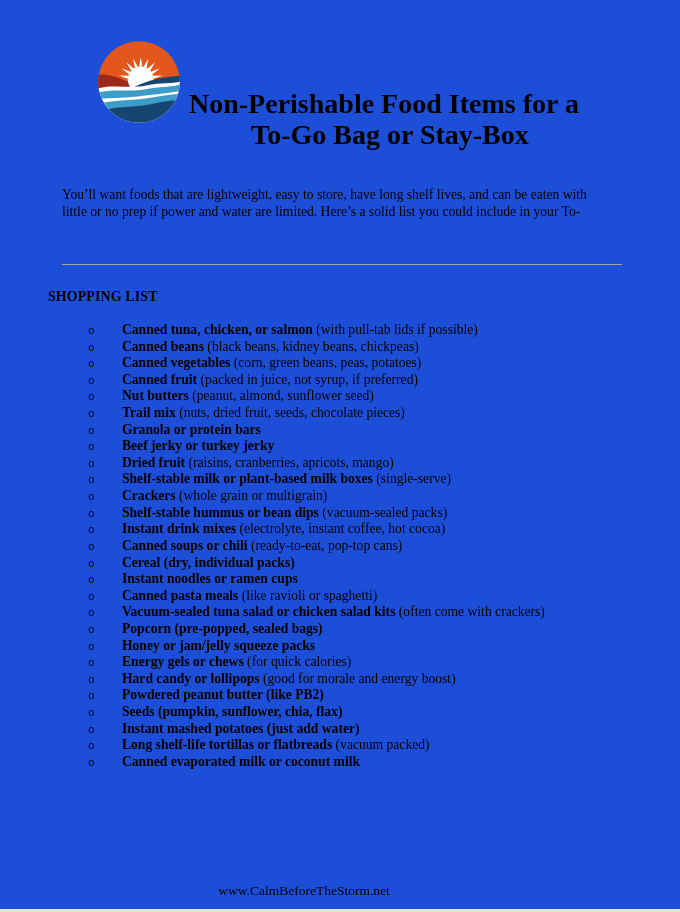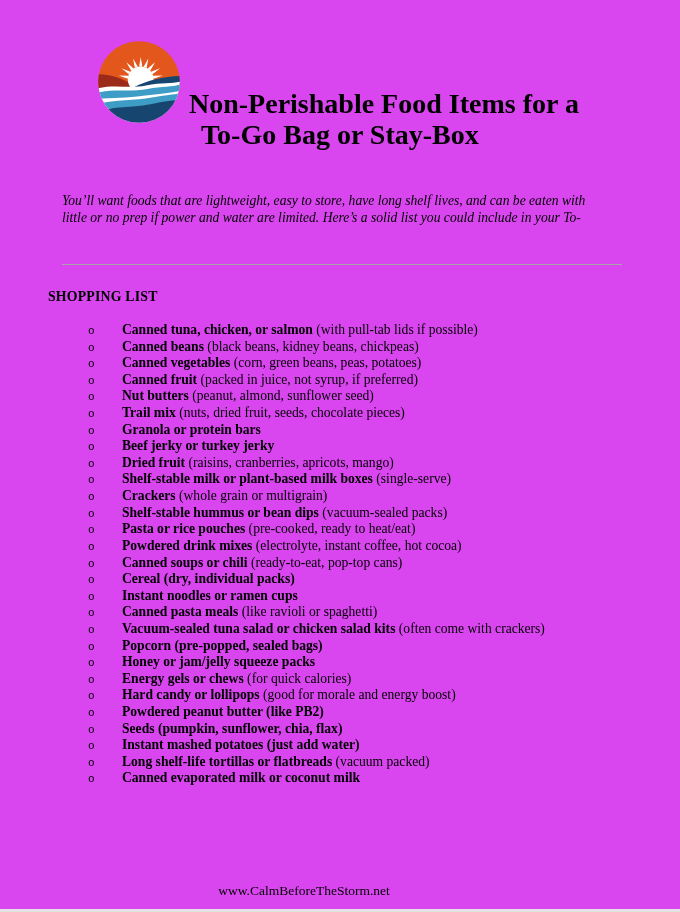--- a/index.html
+++ b/index.html
@@ -1,20 +1,20 @@
 <!DOCTYPE html>
 <html><head>
 <meta charset="utf-8">
 <style>
   html, body { margin: 0; padding: 0; background: #ffffff; }
   .page {
     position: relative;
     width: 680px;
     height: 912px;
-    background: #d946ef;
+    background: #1d4ed8;
     font-family: "Liberation Serif", serif;
     color: #000000;
     overflow: hidden;
   }
   .logo {
     position: absolute;
     left: 96px;
     top: 39px;
     width: 86px;
     height: 86px;
@@ -22,29 +22,28 @@
   .logo svg { width: 100%; height: 100%; display: block; }
   .title {
     position: absolute;
     left: 189px;
     top: 88px;
     font-size: 28px;
     font-weight: bold;
     line-height: 31px;
     white-space: nowrap;
   }
-  .title .line2 { padding-left: 12px; }
+  .title .line2 { padding-left: 12px; text-align: center; }
   .intro {
     position: absolute;
     left: 62px;
-    top: 192px;
+    top: 186px;
     font-size: 13.6px;
     line-height: 17.2px;
     white-space: nowrap;
-    font-style: italic;
   }
   .divider {
     position: absolute;
     left: 62px;
     top: 264px;
     width: 560px;
     height: 0;
     border-top: 1px solid #a6a6a6;
   }
   .list-heading {
@@ -195,26 +194,23 @@
 
     <li>
       <span class="bullet">o</span><span class="item-bold">Crackers</span><span class="item-detail"> (whole grain or multigrain)</span>
     </li>
 
 
     <li>
       <span class="bullet">o</span><span class="item-bold">Shelf-stable hummus or bean dips</span><span class="item-detail"> (vacuum-sealed packs)</span>
     </li>
 
-    <li>
-      <span class="bullet">o</span><span class="item-bold">Pasta or rice pouches</span><span class="item-detail"> (pre-cooked, ready to heat/eat)</span>
-    </li>
-
-    <li>
-      <span class="bullet">o</span><span class="item-bold">Powdered drink mixes</span><span class="item-detail"> (electrolyte, instant coffee, hot cocoa)</span>
+
+    <li>
+      <span class="bullet">o</span><span class="item-bold">Instant drink mixes</span><span class="item-detail"> (electrolyte, instant coffee, hot cocoa)</span>
     </li>
 
     <li>
       <span class="bullet">o</span><span class="item-bold">Canned soups or chili</span><span class="item-detail"> (ready-to-eat, pop-top cans)</span>
     </li>
 
     <li>
       <span class="bullet">o</span><span class="item-bold">Cereal (dry, individual packs)</span><span class="item-detail"></span>
     </li>
 

